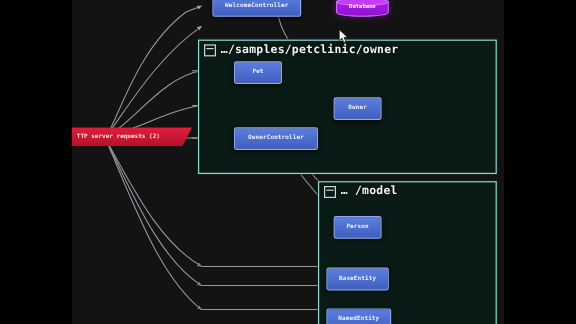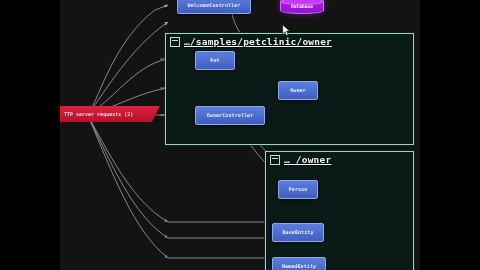--- a/index.html
+++ b/index.html
@@ -13,21 +13,21 @@
 
   .group{position:absolute;border:1.4px solid #93d6c8;background:#0a1a16;
          box-shadow:0 0 0 1px rgba(20,40,36,.6);}
   .group-hdr{position:absolute;left:0;top:0;display:flex;align-items:center;
              gap:4px;padding:2px 4px;white-space:nowrap;}
   .toggle{width:8px;height:8px;border:1.2px solid #cfd8d6;background:#0c1a17;
           position:relative;flex:none;}
   .toggle:before{content:"";position:absolute;left:1px;right:1px;top:2.5px;
                  height:1.2px;background:#cfd8d6;}
   .group-title{color:#f2f5f4;font-size:9.5px;font-weight:bold;letter-spacing:.2px;
-               text-shadow:0 0 2px #000;text-decoration:underline;}
+               text-shadow:0 0 2px #000;}
 
   .node{position:absolute;background:#4a6fd1;border:1.3px solid #8fa9e8;
         border-radius:2px;display:flex;align-items:center;justify-content:center;
         color:#eef2ff;font-size:5px;font-weight:bold;letter-spacing:.1px;
         box-shadow:0 1px 3px rgba(0,0,0,.6);text-align:center;line-height:1;}
   .node.grad{background:linear-gradient(180deg,#5b7ede 0%,#3f5fc0 100%);}
 
   .db{position:absolute;background:linear-gradient(180deg,#b41ef7 0%,#8f12cf 100%);
       border:1.2px solid #d472fb;border-radius:50%/22%;display:flex;
       align-items:center;justify-content:center;color:#fff;font-size:4.6px;
@@ -102,21 +102,21 @@
     <div class="group" id="g-owner" style="left:105px;top:33px;width:247px;height:110px;">
       <div class="group-hdr">
         <span class="toggle"></span>
         <span class="group-title">…/samples/petclinic/owner</span>
       </div>
     </div>
 
     <div class="group" id="g-model" style="left:205px;top:151px;width:147px;height:130px;">
       <div class="group-hdr">
         <span class="toggle"></span>
-        <span class="group-title">… /owner</span>
+        <span class="group-title">… /model</span>
       </div>
     </div>
 
     <div class="node grad" style="left:117px;top:-4px;width:72px;height:16px;">
       <span>WelcomeController</span>
     </div>
 
     <div class="db" style="left:220px;top:-2px;width:42px;height:14px;">
       <span>Database</span>
     </div>

